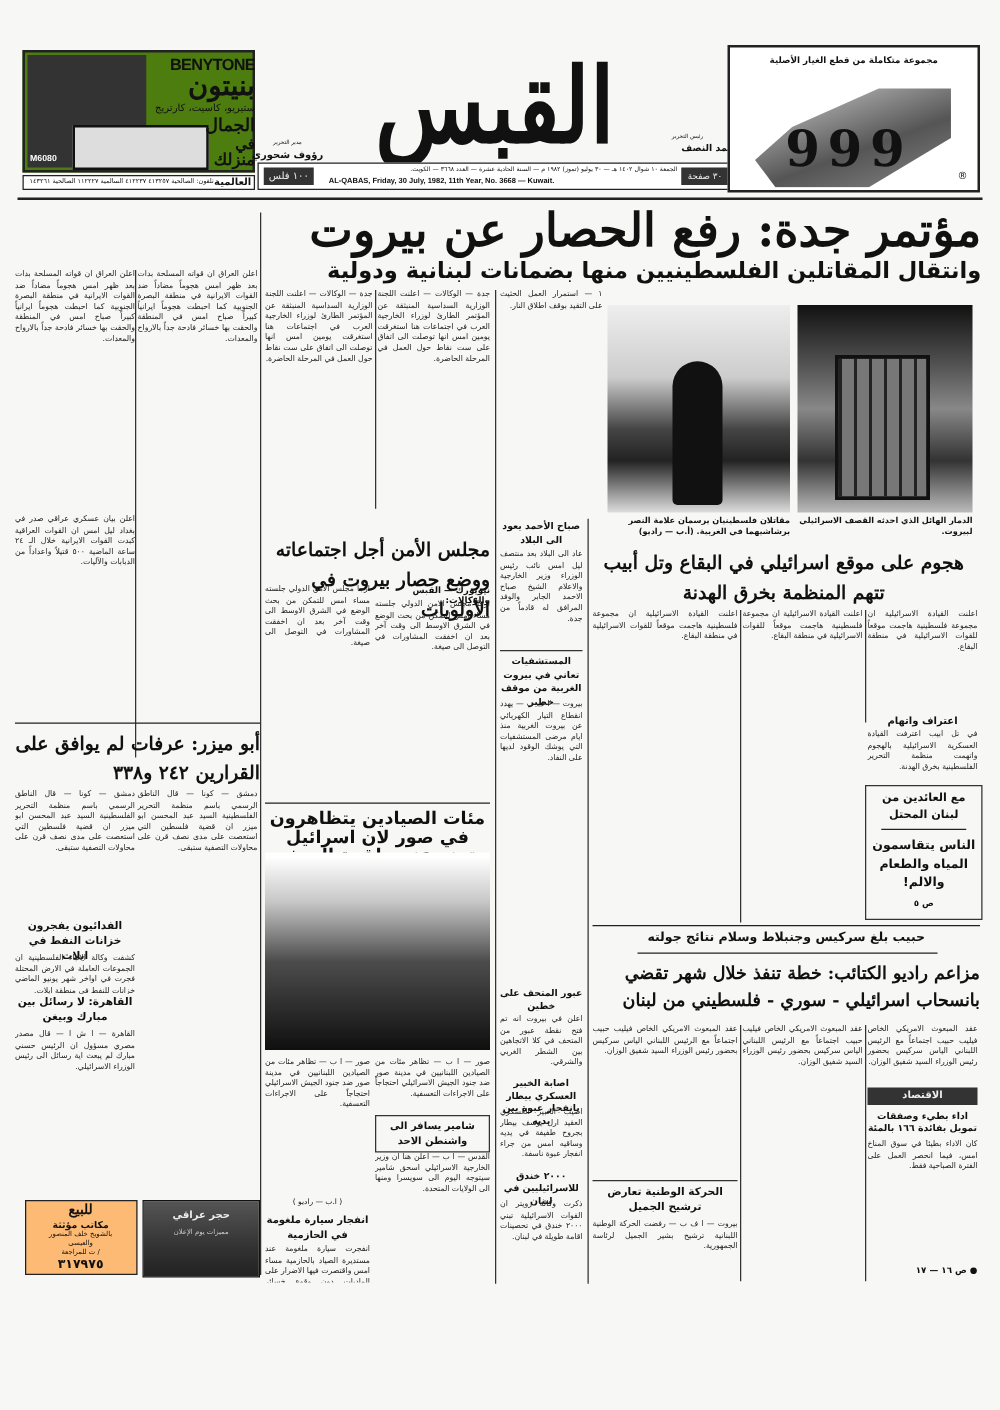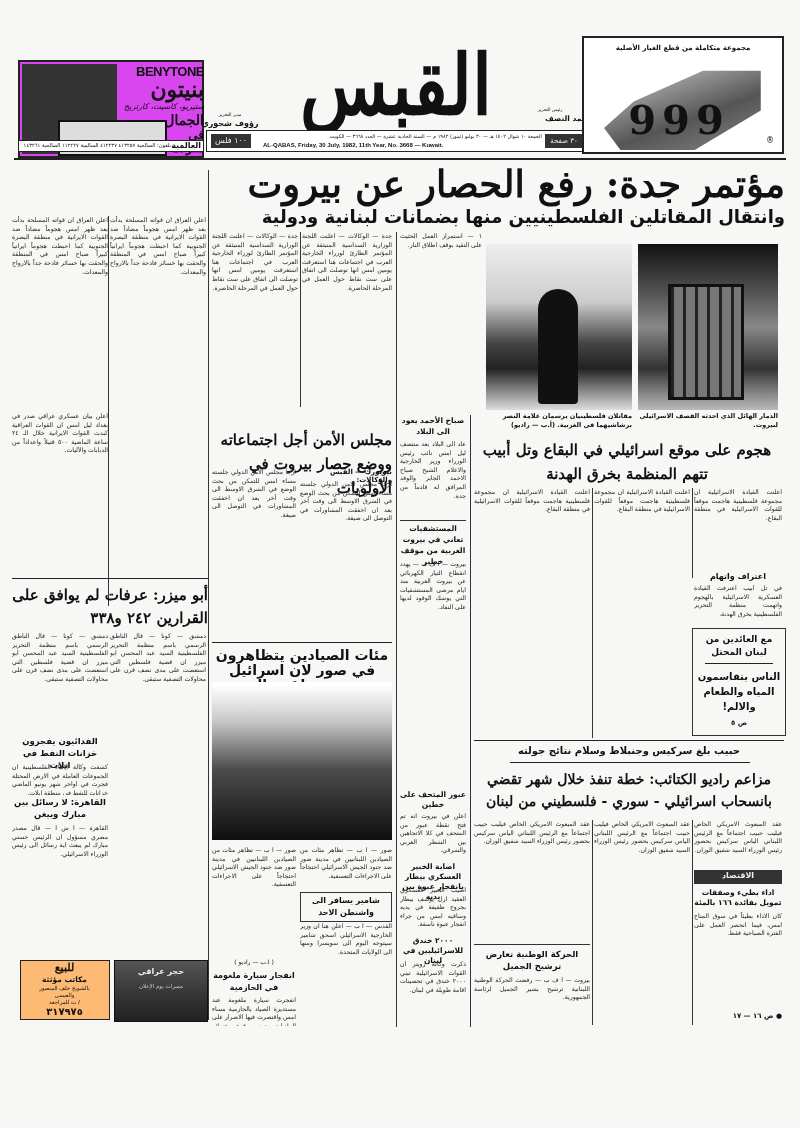--- a/index.html
+++ b/index.html
@@ -16,26 +16,26 @@
   .photo{background:repeating-linear-gradient(45deg,#555 0 2px,#777 2px 4px);filter:contrast(1.2);}
   .photo-dark{background:radial-gradient(circle at 40% 40%,#bbb 0,#777 35%,#333 70%,#111 100%);}
   .caption{font-size:6.5px;line-height:9px;font-weight:bold;direction:rtl;text-align:right;}
   .sub{font-weight:bold;text-align:center;direction:rtl;}
 </style>
 </head>
 <body>
 
 <div class="page">
 
-  <div class="abs bx" style="left:18px;top:60px;width:186px;height:98px;background:#d946ef;">
+  <div class="abs bx" style="left:18px;top:40px;width:186px;height:98px;background:#4d7c0f;">
     <div class="abs photo-dark" style="left:2px;top:2px;width:95px;height:90px;background:#333;"></div>
     <div class="abs" style="left:38px;top:58px;width:105px;height:32px;background:#ddd;border:2px solid #111;"></div>
     <div class="abs" style="left:100px;top:2px;width:84px;text-align:right;font:bold 13px 'Liberation Sans',sans-serif;letter-spacing:-0.5px;">BENYTONE</div>
     <div class="abs rtl h-big" style="left:100px;top:14px;width:84px;font-size:22px;">بنيتون</div>
-    <div class="abs rtl" style="left:96px;top:40px;width:88px;font-size:8px;font-style:italic;">ستيريو، كاسيت، كارتريج</div>
+    <div class="abs rtl" style="left:96px;top:40px;width:88px;font-size:8px;">ستيريو، كاسيت، كارتريج</div>
     <div class="abs rtl h-big" style="left:140px;top:50px;width:44px;font-size:14px;">الجمال</div>
     <div class="abs rtl h-big" style="left:140px;top:66px;width:44px;font-size:12px;">في</div>
     <div class="abs rtl h-big" style="left:140px;top:78px;width:44px;font-size:13px;">منزلك</div>
     <div class="abs" style="left:4px;top:82px;font:bold 7px 'Liberation Sans',sans-serif;color:#fff;">M6080</div>
   </div>
   <div class="abs bx" style="left:18px;top:140px;width:186px;height:12px;background:#fff;border-width:1px;">
     <span class="abs rtl" style="left:2px;top:1px;width:150px;font-size:5.2px;white-space:nowrap;overflow:hidden;">تلفون: الصالحية ٤١٣٢٥٧ ٤١٢٢٣٧ السالمية ١١٢٢٢٧ الصالحية ١٤٣٢٦١</span>
     <span class="abs rtl" style="right:2px;top:0;font:bold 8px 'DejaVu Sans',sans-serif;">العالمية</span>
   </div>
 
@@ -161,21 +161,21 @@
     <div class="abs sub" style="left:2px;top:4px;width:88px;font-size:9px;line-height:13px;">مع العائدين من لبنان المحتل</div>
     <div class="hr" style="left:12px;top:34px;width:68px;height:1px;"></div>
     <div class="abs sub" style="left:2px;top:40px;width:88px;font-size:10px;line-height:15px;">الناس يتقاسمون المياه والطعام والالم!</div>
     <div class="abs ctr" style="left:2px;top:90px;width:88px;font-size:7px;font-weight:bold;">ص ٥</div>
   </div>
 
   <div class="hr" style="left:474px;top:740px;width:310px;height:1px;"></div>
   <div class="abs sub" style="left:474px;top:745px;width:310px;font-size:10px;">حبيب بلغ سركيس وجنبلاط وسلام نتائج جولته</div>
   <div class="hr" style="left:510px;top:762px;width:240px;height:1px;"></div>
 
-  <div class="abs rtl h-big" style="left:474px;top:768px;width:310px;font-size:14px;line-height:22px;text-align:center;">مزاعم راديو الكتائب: خطة تنفذ خلال شهر تقضي بانسحاب اسرائيلي - سوري - فلسطيني من لبنان</div>
+  <div class="abs rtl h-big" style="left:474px;top:768px;width:310px;font-size:14px;line-height:22px;">مزاعم راديو الكتائب: خطة تنفذ خلال شهر تقضي بانسحاب اسرائيلي - سوري - فلسطيني من لبنان</div>
 
   <div class="abs body-text" style="left:694px;top:820px;width:88px;height:50px;">عقد المبعوث الامريكي الخاص فيليب حبيب اجتماعاً مع الرئيس اللبناني الياس سركيس بحضور رئيس الوزراء السيد شفيق الوزان.</div>
   <div class="abs body-text" style="left:594px;top:820px;width:96px;height:205px;">عقد المبعوث الامريكي الخاص فيليب حبيب اجتماعاً مع الرئيس اللبناني الياس سركيس بحضور رئيس الوزراء السيد شفيق الوزان.</div>
   <div class="abs body-text" style="left:474px;top:820px;width:116px;height:120px;">عقد المبعوث الامريكي الخاص فيليب حبيب اجتماعاً مع الرئيس اللبناني الياس سركيس بحضور رئيس الوزراء السيد شفيق الوزان.</div>
   <div class="vr" style="left:592px;top:820px;height:205px;"></div>
   <div class="vr" style="left:692px;top:820px;height:205px;"></div>
 
   <div class="abs sub" style="left:474px;top:944px;width:116px;font-size:8.5px;line-height:12px;border-top:1px solid #333;padding-top:3px;">الحركة الوطنية تعارض ترشيح الجميل</div>
   <div class="abs body-text" style="left:474px;top:976px;width:116px;height:48px;">بيروت — ا ف ب — رفضت الحركة الوطنية اللبنانية ترشيح بشير الجميل لرئاسة الجمهورية.</div>
 

